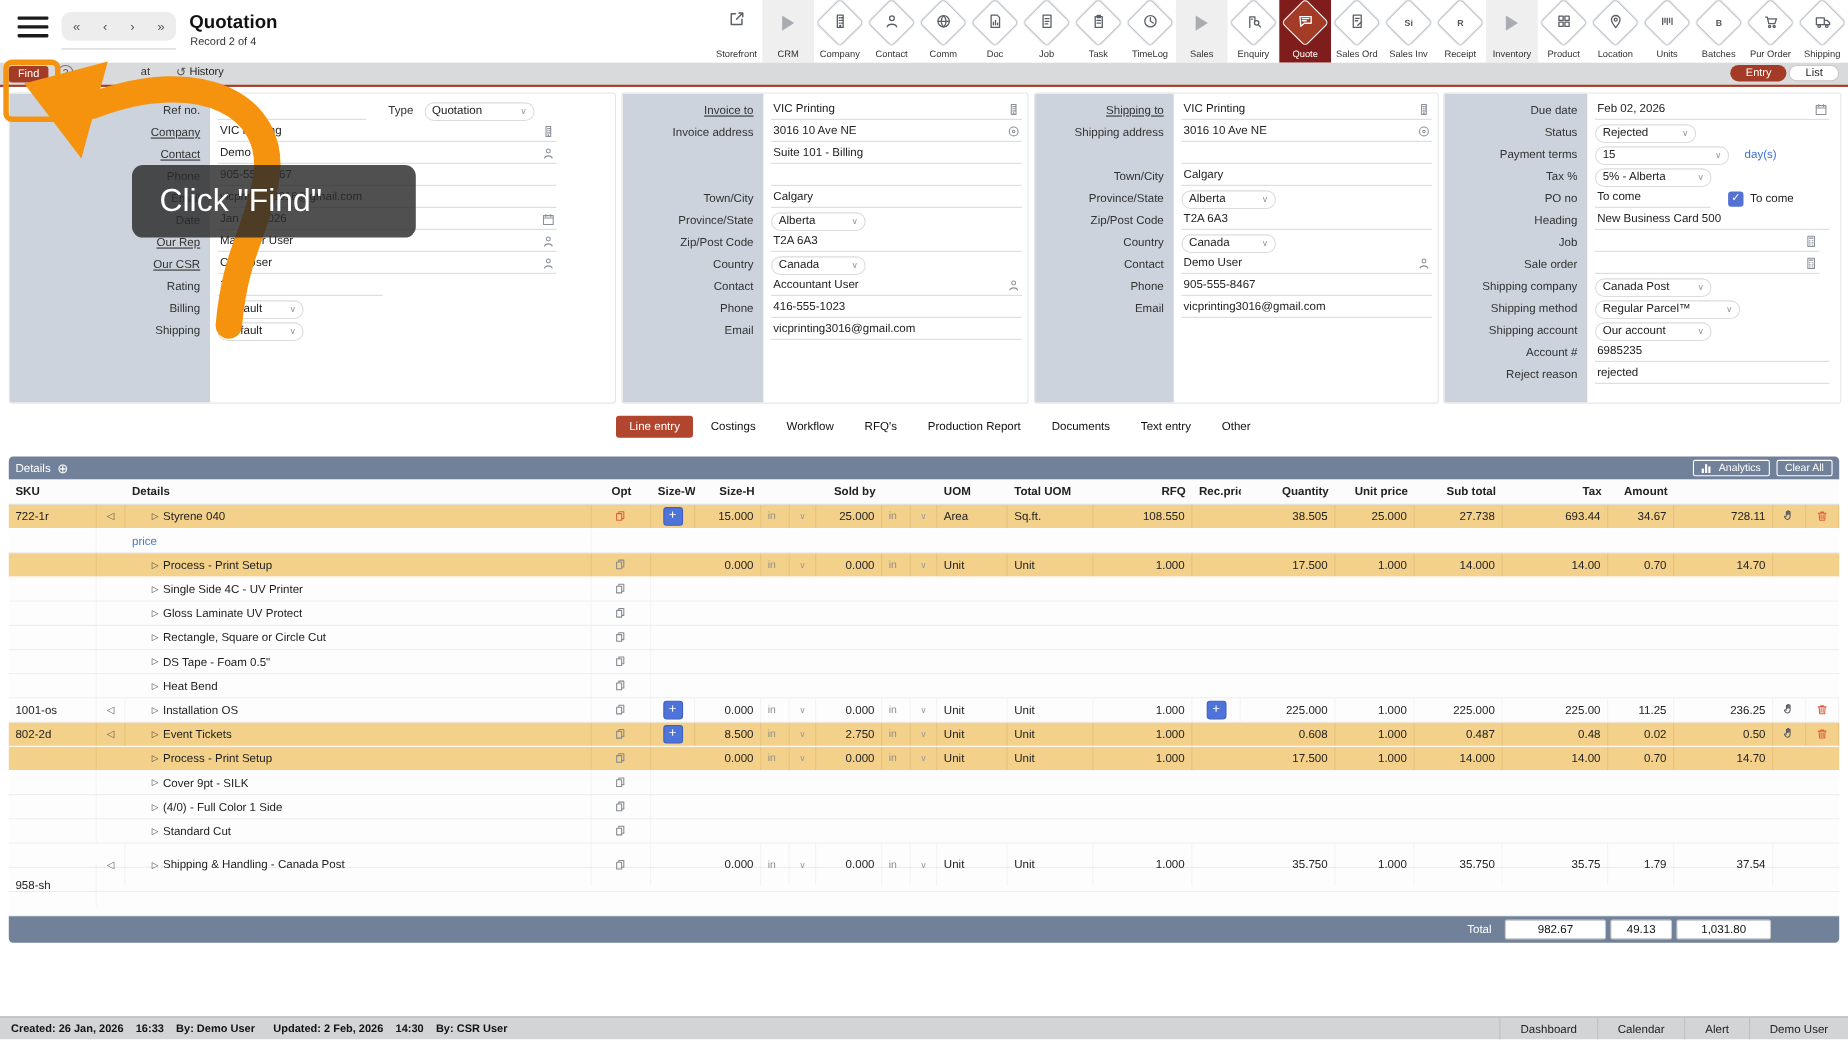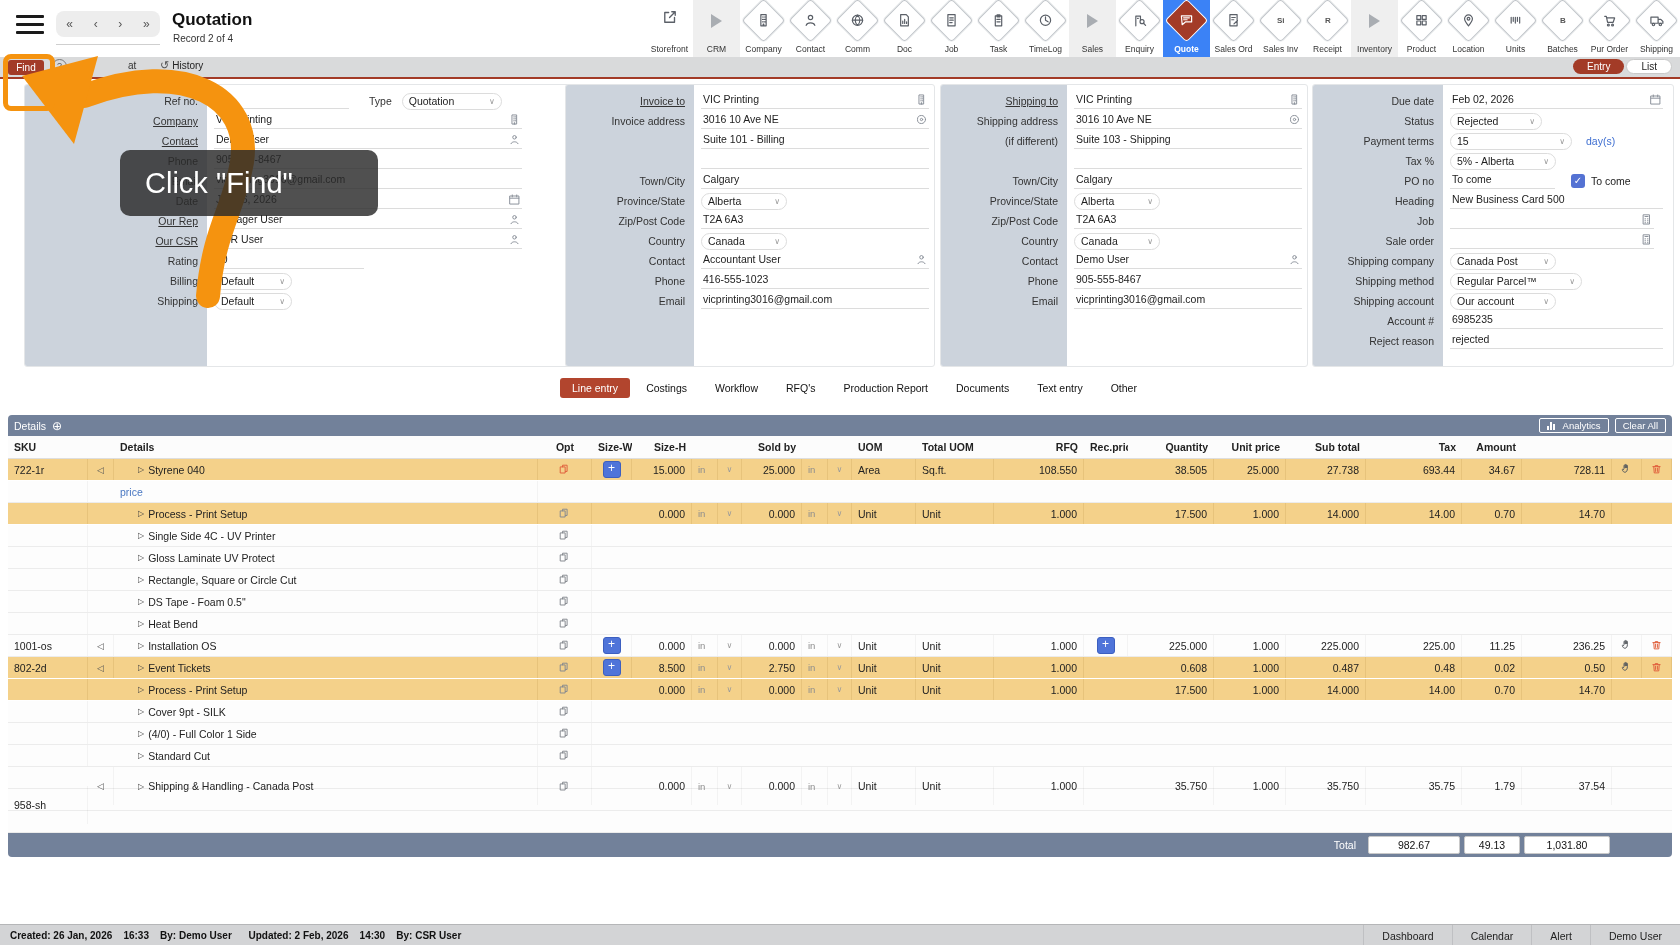--- a/index.html
+++ b/index.html
@@ -17,21 +17,21 @@
   #record-count{position:absolute;left:173px;top:33px;font-size:10px;color:#333;}
   
   #toolbar{position:absolute;right:0;top:0;height:57px;display:flex;align-items:stretch;}
   .ttile{width:47px;display:flex;flex-direction:column;align-items:center;position:relative;cursor:pointer;}
   .ttile .dia{width:29px;height:29px;margin-top:5px;border:1.5px solid #c0c4c9;border-radius:4px;background:#fff;
               transform:rotate(45deg);display:flex;align-items:center;justify-content:center;box-shadow:0 0 0 1px #eceeef;}
   .ttile .dia > *{transform:rotate(-45deg);}
   .ttile .tlab{margin-top:auto;margin-bottom:3px;font-size:8.5px;color:#333;white-space:nowrap;}
   .ttile.arrow{background:#efefef;}
   .ttile.arrow .tri{margin-top:14px;width:0;height:0;border-left:11px solid #a9adb2;border-top:7px solid transparent;border-bottom:7px solid transparent;}
-  .ttile.selected{background:#3b82f6;font-weight:bold;}
+  .ttile.selected{background:#7f1d1d;}
   .ttile.selected .dia{background:#a33b27;border-color:#fff;box-shadow:none;}
   .ttile.selected .tlab{color:#fff;}
   .dtext{font-size:8px;font-weight:bold;color:#555;}
   
   #tabbar{position:absolute;left:0;top:57px;width:1680px;height:20px;background:#d9dadb;}
   #redline{position:absolute;left:0;top:77px;width:1680px;height:2px;background:#a33b27;}
   #find-btn{position:absolute;left:8px;top:59.5px;width:36px;height:15px;background:#a33b27;color:#fff;
             font-size:10px;text-align:center;line-height:15px;border-radius:3px;cursor:pointer;}
   #help-circ{position:absolute;left:52px;top:59px;width:13px;height:13px;border:1.2px solid #777;border-radius:50%;
              color:#555;font-size:9px;text-align:center;line-height:13px;cursor:pointer;}
@@ -305,21 +305,21 @@
   <div id="history-tab">
     <span class="hicon">↺</span>
     <span>History</span>
   </div>
   <div id="entrylist">
     <span id="entry-btn">Entry</span>
     <span id="list-btn">List</span>
   </div>
   <div id="redline"></div>
 
-  <div class="panel" id="panel-general" style="left: 24px; width: 550px; --gut: 182px;">
+  <div class="panel" id="panel-general" style="left: 8px; width: 550px; --gut: 182px;">
       <div class="gutter"></div>
       <div class="prows">
         <div class="prow">
           <span class="plab">Ref no.</span>
           <span class="pfields">
             <span class="fld" style="width: 135px;"><span class="fval">3</span></span>
             <span class="flab">Type</span>
             <span class="sel" style="width: 86px;">
               <span class="sval">Quotation</span>
               <span class="chev">∨</span>
@@ -503,26 +503,20 @@
                 </svg></span></span>
           </span>
         </div>
         <div class="prow">
           <span class="plab">Shipping address</span>
           <span class="pfields">
             <span class="fld" style="width: 228px;"><span class="fval">3016 10 Ave NE</span><span class="ficon"><svg width="13" height="13" viewBox="0 0 20 20" fill="none" stroke="#8a9099" stroke-width="1.5" stroke-linecap="round" stroke-linejoin="round">
                   <circle cx="10" cy="10" r="6.2"></circle>
                   <circle cx="10" cy="10" r="1.8"></circle>
                 </svg></span></span>
-          </span>
-        </div>
-        <div class="prow">
-          <span class="plab">(if different)</span>
-          <span class="pfields">
-            <span class="fld" style="width: 228px;"><span class="fval">Suite 103 - Shipping</span></span>
           </span>
         </div>
         <div class="prow">
           <span class="plab"></span>
           <span class="pfields">
             <span class="fld" style="width: 228px;"><span class="fval"></span></span>
           </span>
         </div>
         <div class="prow">
           <span class="plab">Town/City</span>

